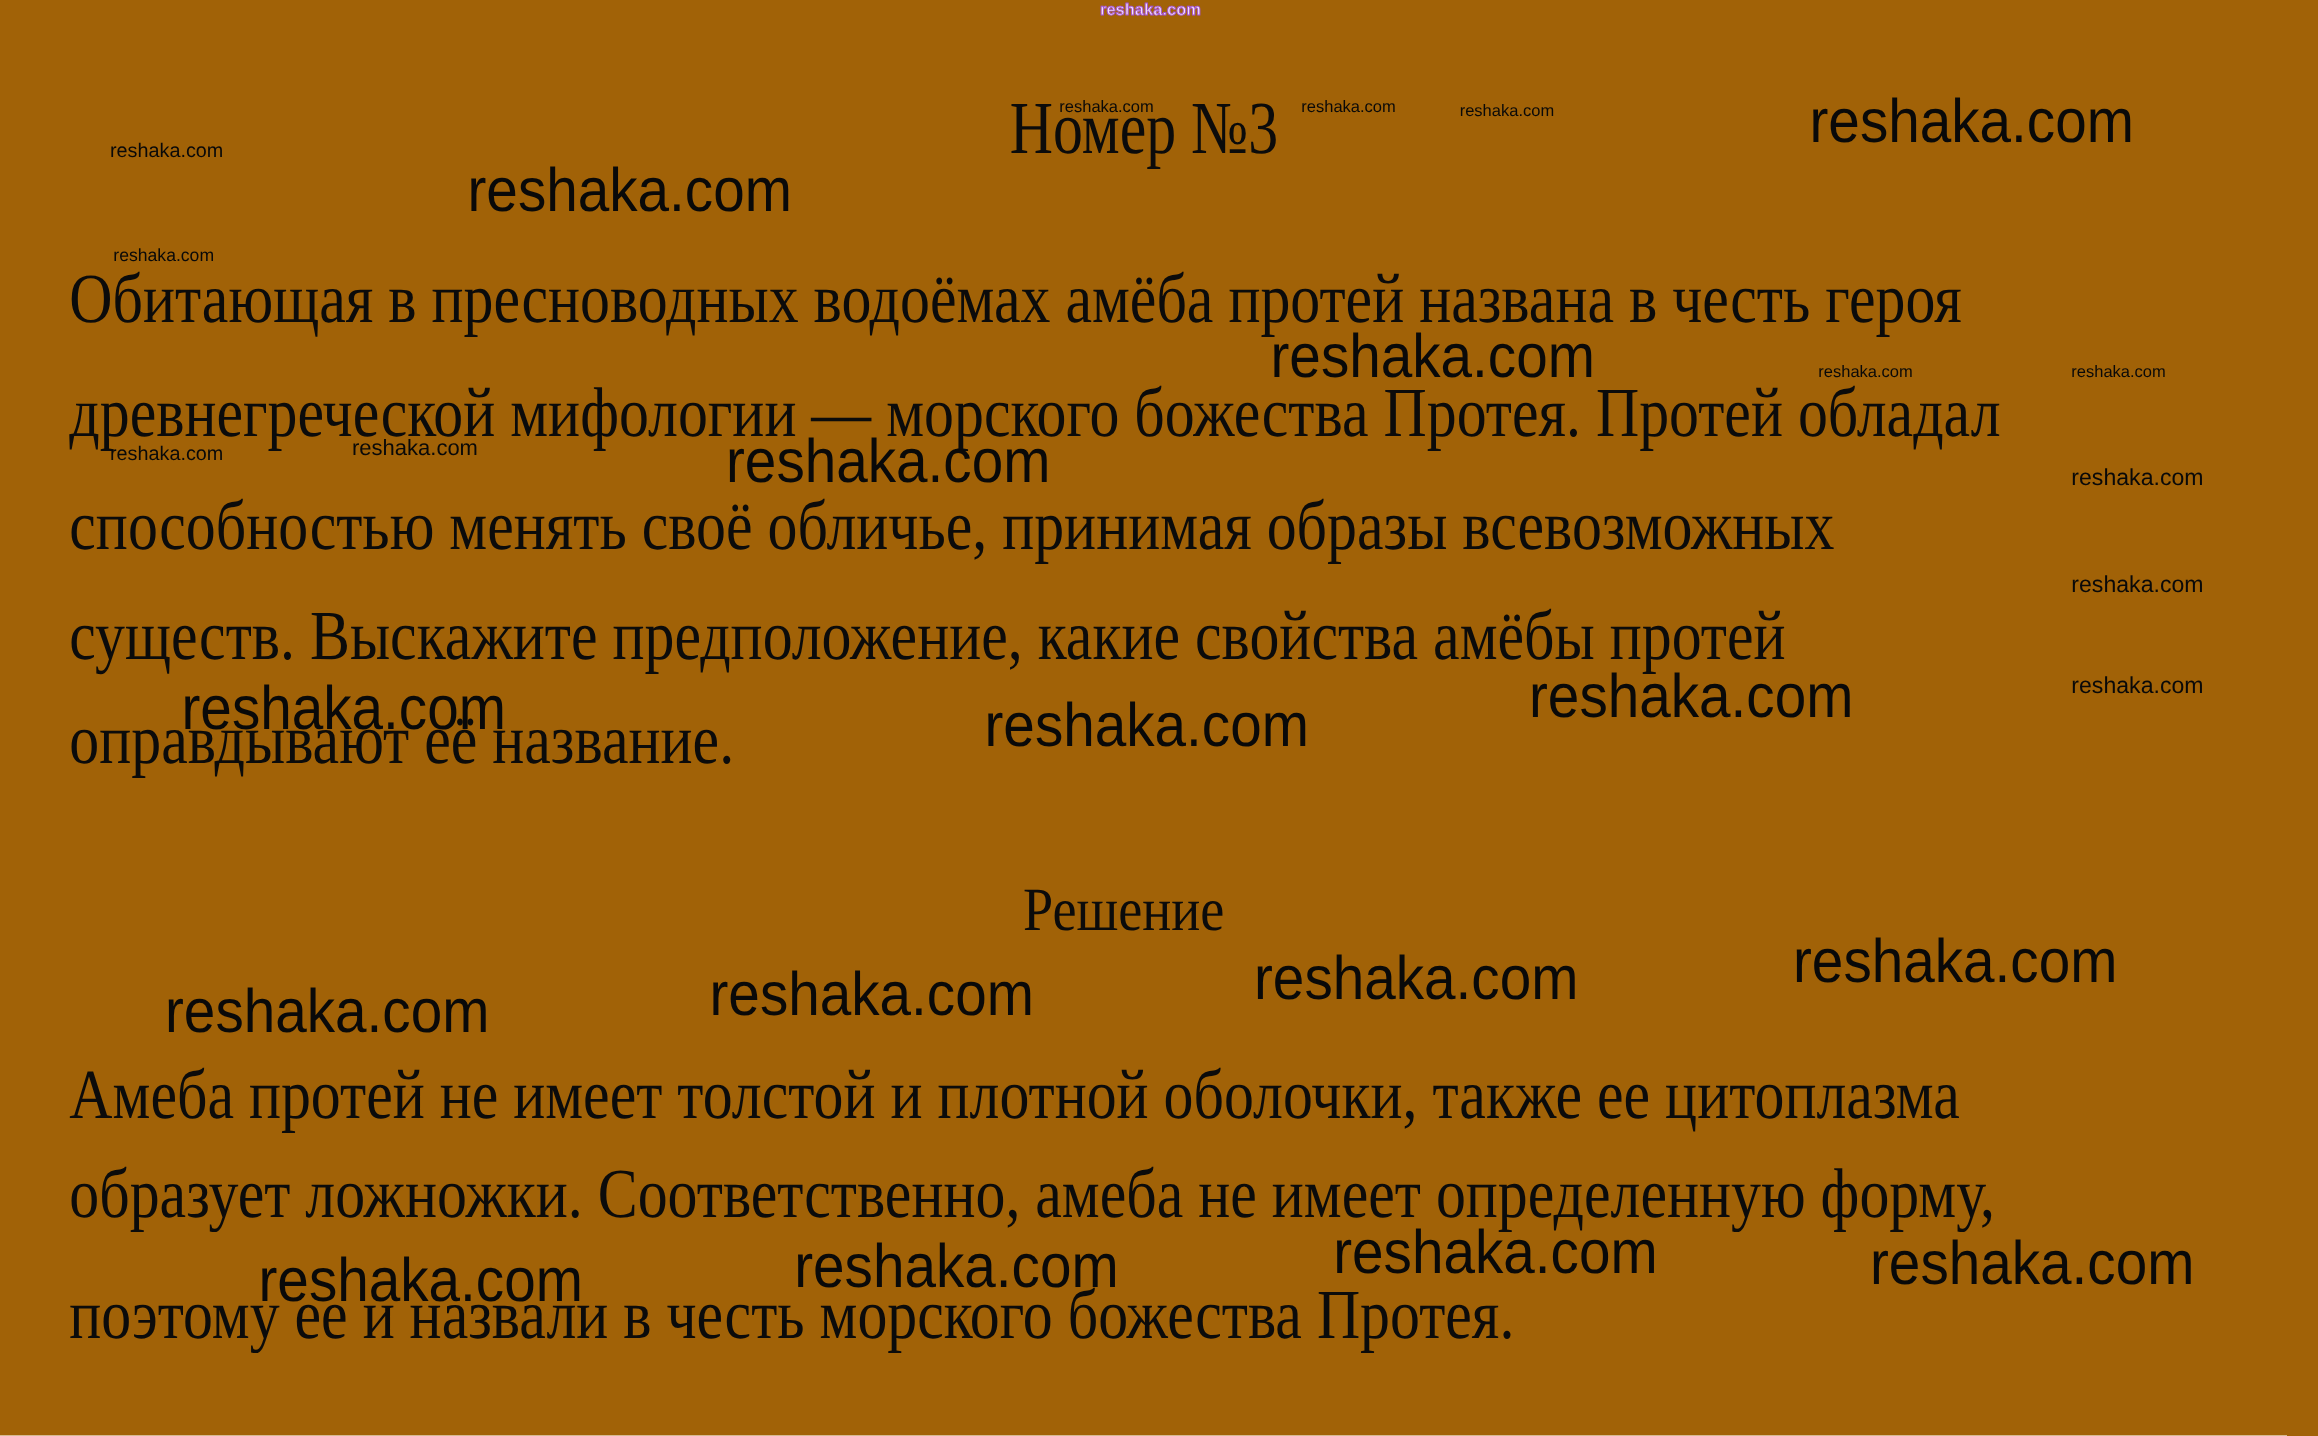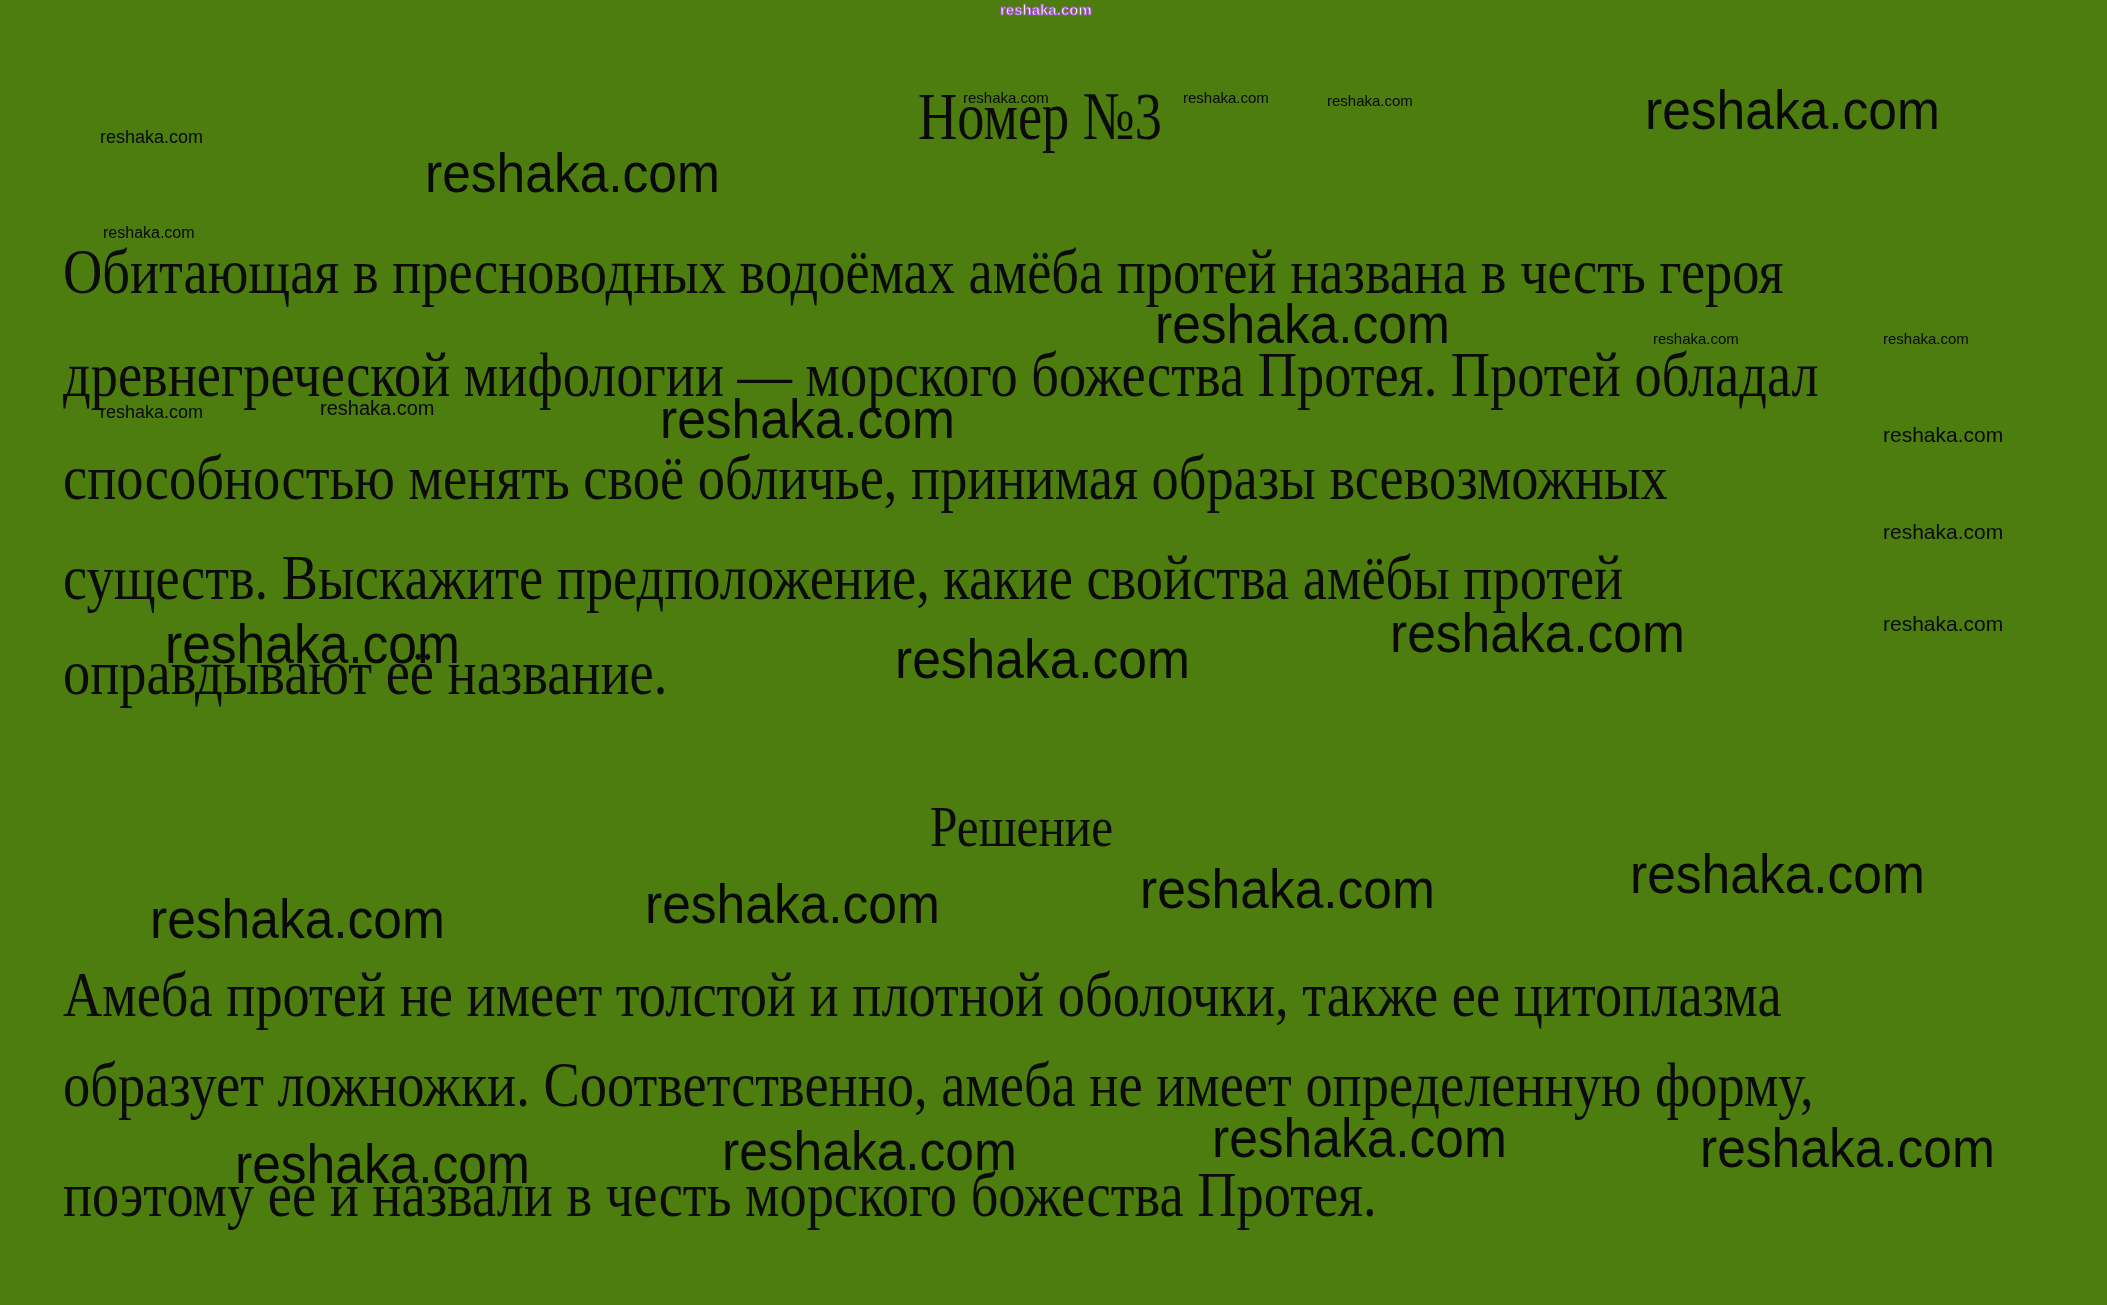--- a/index.html
+++ b/index.html
@@ -1,20 +1,20 @@
 <!DOCTYPE html>
 <html><head>
 <meta charset="utf-8">
 <style>
   html,body { margin:0; padding:0; background:#ffffff; }
   .page {
     position:relative;
     width:2107px;
     height:1305px;
-    background:#4d7c0f;
+    background:#a16207;
     overflow:hidden;
     font-family:"Liberation Serif", serif;
     color:#0b0b0b;
   }
   
   .line {
     position:absolute;
     white-space:nowrap;
     font-size:64px;
     line-height:1;

